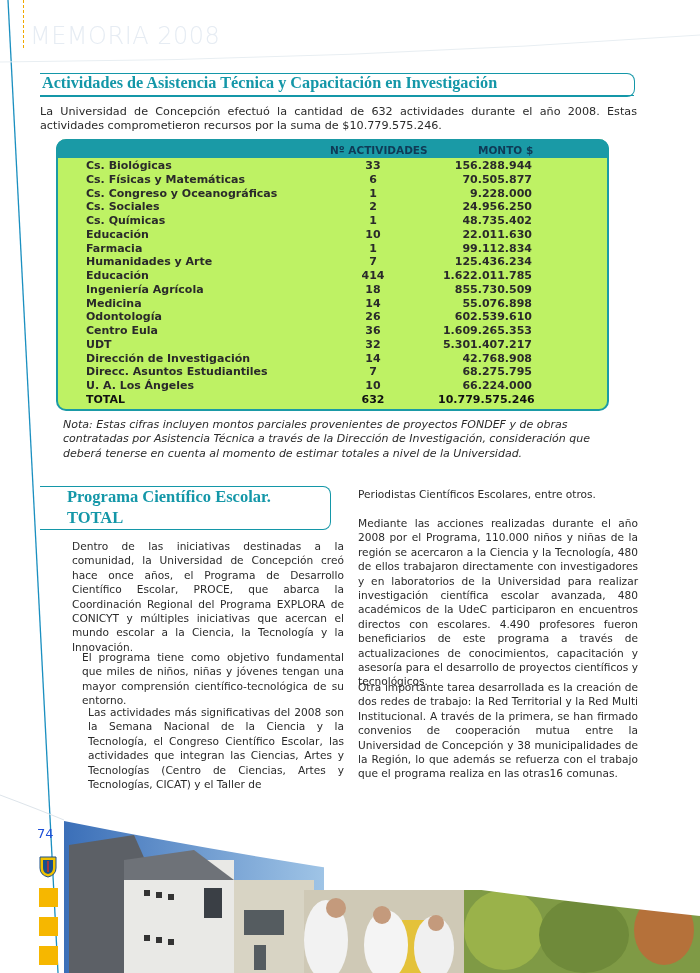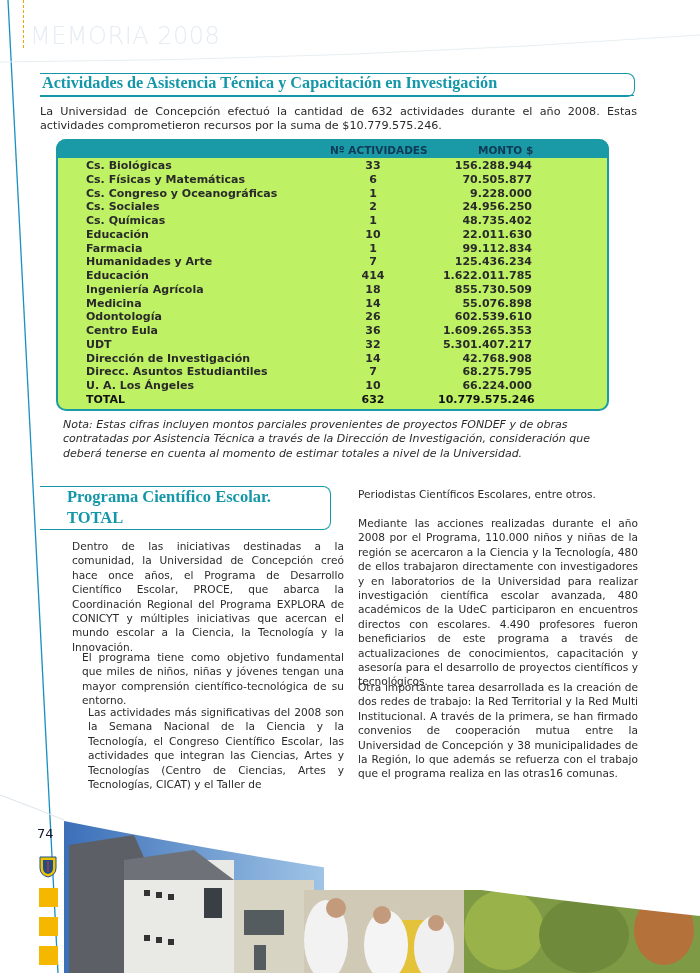--- a/index.html
+++ b/index.html
@@ -59,21 +59,21 @@
   .note {
     position: absolute; left: 63px; top: 418px; width: 560px;
     font-size: 11px; line-height: 14.3px; font-style: italic; color: #2a2a2a;
   }
 
   .col-text {
     position: absolute; font-size: 10.6px; line-height: 14.4px; color: #2a2a2a;
     text-align: justify;
   }
 
-  .page-number { position: absolute; left: 37px; top: 826px; font-size: 13px; color: #0f172a; }
+  .page-number { position: absolute; left: 37px; top: 826px; font-size: 13px; color: #1d4ed8; }
   .crest { position: absolute; left: 39px; top: 856px; width: 18px; height: 22px; }
   .sq { position: absolute; left: 39px; width: 19px; height: 19px; background: #f6b700; }
 
   .photo-strip { position: absolute; left: 64px; top: 820px; width: 636px; height: 153px; overflow: hidden; }
 </style>
 </head>
 <body>
 
 <svg id="frame-svg" viewBox="0 0 700 973">
   <path d="M8 0 L58 973" stroke="#1a8fc0" stroke-width="1.3" fill="none"></path>

